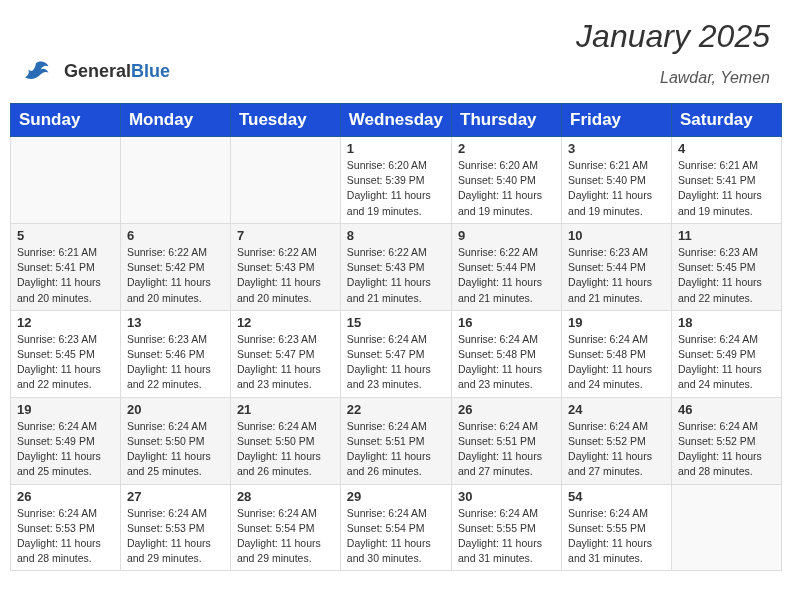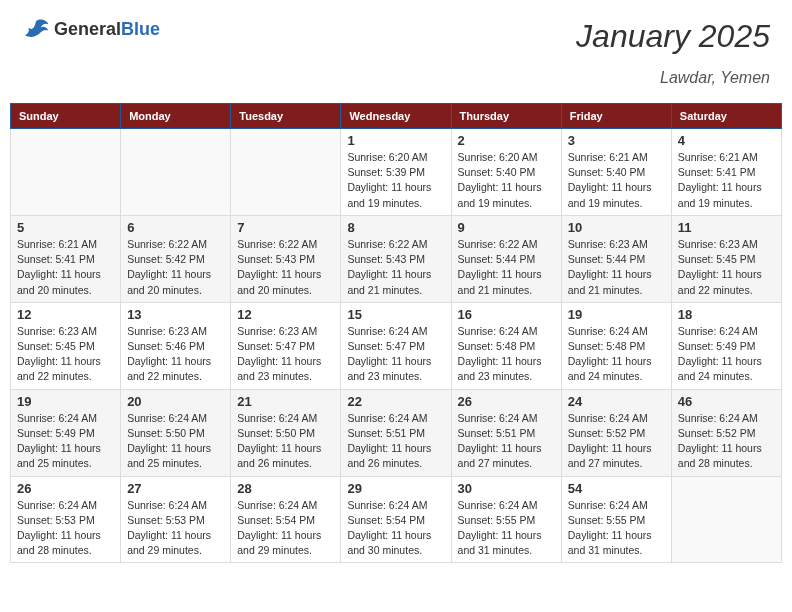--- a/index.html
+++ b/index.html
@@ -13,21 +13,22 @@
     .header {
       display: flex;
       justify-content: space-between;
       align-items: flex-start;
       margin-bottom: 8px;
       padding: 8px 12px;
     }
     .logo {
       display: flex;
       align-items: center;
-      gap: 4px;
+      gap: 14px;
+      margin-top: 42px;
     }
     .logo-text-general {
       font-size: 18px;
       font-weight: bold;
       color: #333;
     }
     .logo-text-blue {
       font-size: 18px;
       font-weight: bold;
       color: #2a6db5;
@@ -49,25 +50,25 @@
       font-size: 16px;
       color: #555;
       margin-top: 14px;
     }
     .calendar {
       width: 100%;
       border-collapse: collapse;
       border: 1px solid #ccc;
     }
     .calendar th {
-      background-color: #7f1d1d;
+      background-color: #1d4ed8;
       color: #fff;
       text-align: left;
       padding: 6px 8px;
-      font-size: 11px;
+      font-size: 17px;
       font-weight: bold;
       border: 1px solid #1f5a9e;
     }
     .calendar td {
       vertical-align: top;
       padding: 4px 6px;
       border: 1px solid #ddd;
       min-height: 80px;
       height: 80px;
       width: 14.28%;

